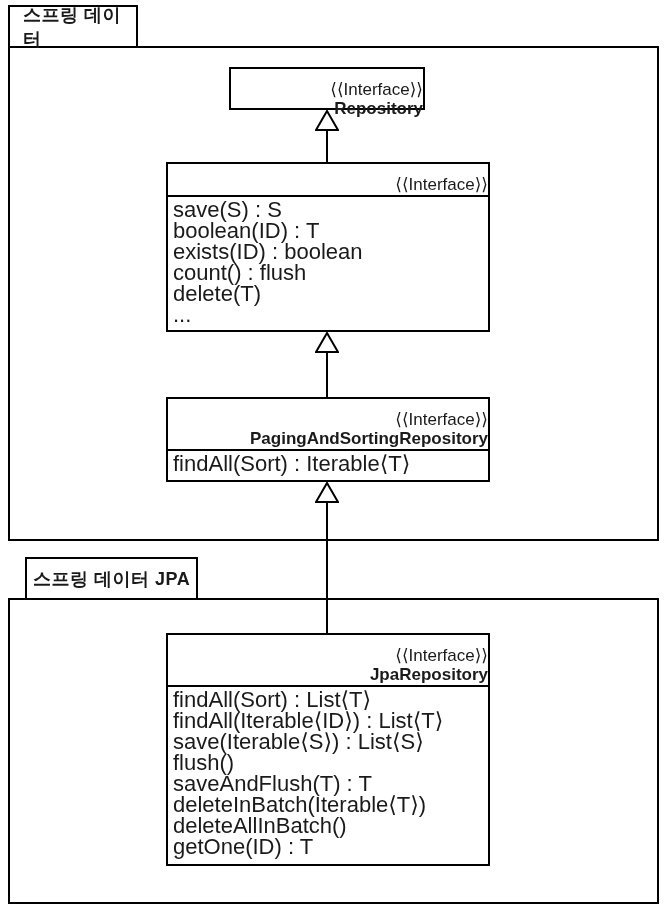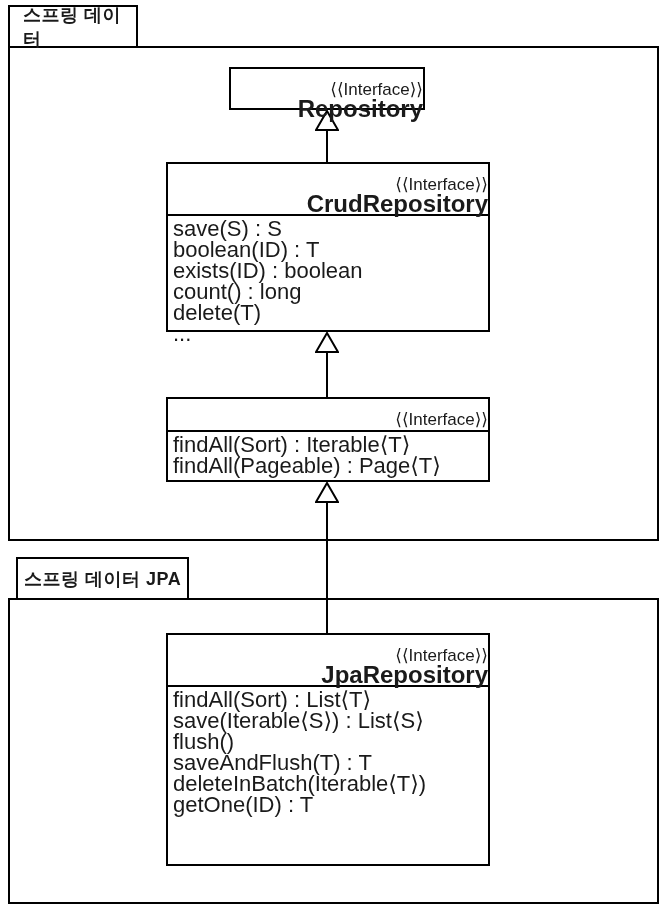--- a/index.html
+++ b/index.html
@@ -32,42 +32,42 @@
   }
   .pkg-body {
     position: absolute;
     box-sizing: border-box;
     border: 2px solid #000;
     background: #ffffff;
     z-index: 1;
   }
   #pkg1-tab  { left: 8px;  top: 5px;   width: 130px; height: 43px; }
   #pkg1-body { left: 8px;  top: 46px;  width: 651px; height: 495px; }
-  #pkg2-tab  { left: 16px;  top: 557px; width: 173px; height: 43px; padding-left: 6px; }
+  #pkg2-tab  { left: 25px;  top: 557px; width: 173px; height: 43px; padding-left: 6px; }
   #pkg2-body { left: 8px;  top: 598px; width: 651px; height: 306px; }
 
   
   .uml-class {
     position: absolute;
     box-sizing: border-box;
     border: 2px solid #000;
     background: #ffffff;
     z-index: 4;
   }
   .uml-head {
     text-align: right;
     padding-top: 12px;
   }
   .stereotype {
     font-size: 17px;
     line-height: 18px;
     white-space: nowrap;
   }
   .class-name {
-    font-size: 24px;
+    font-size: 17px;
     font-weight: bold;
     line-height: 19px;
     white-space: nowrap;
   }
   .uml-methods {
     border-top: 2px solid #000;
     margin-top: 1px;
     padding: 2px 4px 0 5px;
   }
   .method-line {
@@ -137,50 +137,51 @@
   <div class="uml-class" id="repository-box">
     <div class="uml-head">
       <div class="stereotype">⟨⟨Interface⟩⟩</div>
       <div class="class-name">Repository</div>
     </div>
   </div>
 
   <div class="uml-class" id="crud-box">
     <div class="uml-head">
       <div class="stereotype">⟨⟨Interface⟩⟩</div>
-      <div class="class-name">CrudRepository</div>
     </div>
     <div class="uml-methods">
         <div class="method-line">save(S) : S</div>
         <div class="method-line">boolean(ID) : T</div>
         <div class="method-line">exists(ID) : boolean</div>
-        <div class="method-line">count() : long</div>
+        <div class="method-line">count() : flush</div>
         <div class="method-line">delete(T)</div>
         <div class="method-line">...</div>
       </div>
   </div>
 
   <div class="uml-class" id="paging-box">
     <div class="uml-head">
       <div class="stereotype">⟨⟨Interface⟩⟩</div>
+      <div class="class-name">PagingAndSortingRepository</div>
     </div>
     <div class="uml-methods">
         <div class="method-line">findAll(Sort) : Iterable⟨T⟩</div>
-        <div class="method-line">findAll(Pageable) : Page⟨T⟩</div>
       </div>
   </div>
 
   <div class="uml-class" id="jpa-box">
     <div class="uml-head">
       <div class="stereotype">⟨⟨Interface⟩⟩</div>
       <div class="class-name">JpaRepository</div>
     </div>
     <div class="uml-methods">
         <div class="method-line">findAll(Sort) : List⟨T⟩</div>
+        <div class="method-line">findAll(Iterable⟨ID⟩) : List⟨T⟩</div>
         <div class="method-line">save(Iterable⟨S⟩) : List⟨S⟩</div>
         <div class="method-line">flush()</div>
         <div class="method-line">saveAndFlush(T) : T</div>
         <div class="method-line">deleteInBatch(Iterable⟨T⟩)</div>
+        <div class="method-line">deleteAllInBatch()</div>
         <div class="method-line">getOne(ID) : T</div>
       </div>
   </div>
 
 </div>
 
 </body></html>

